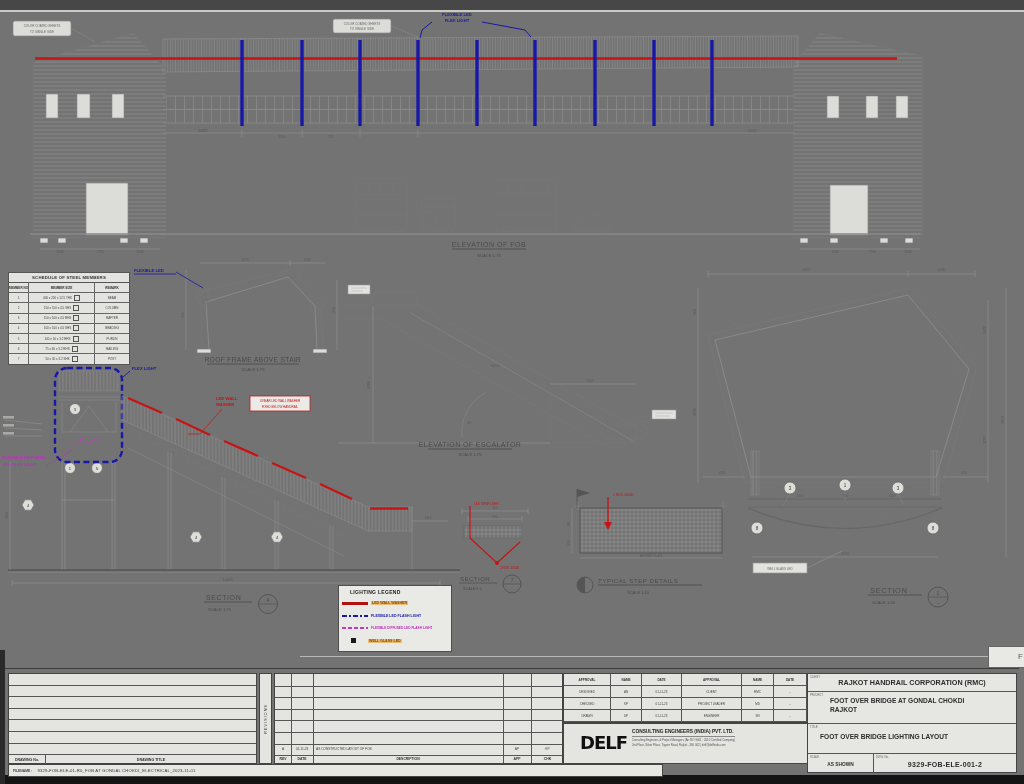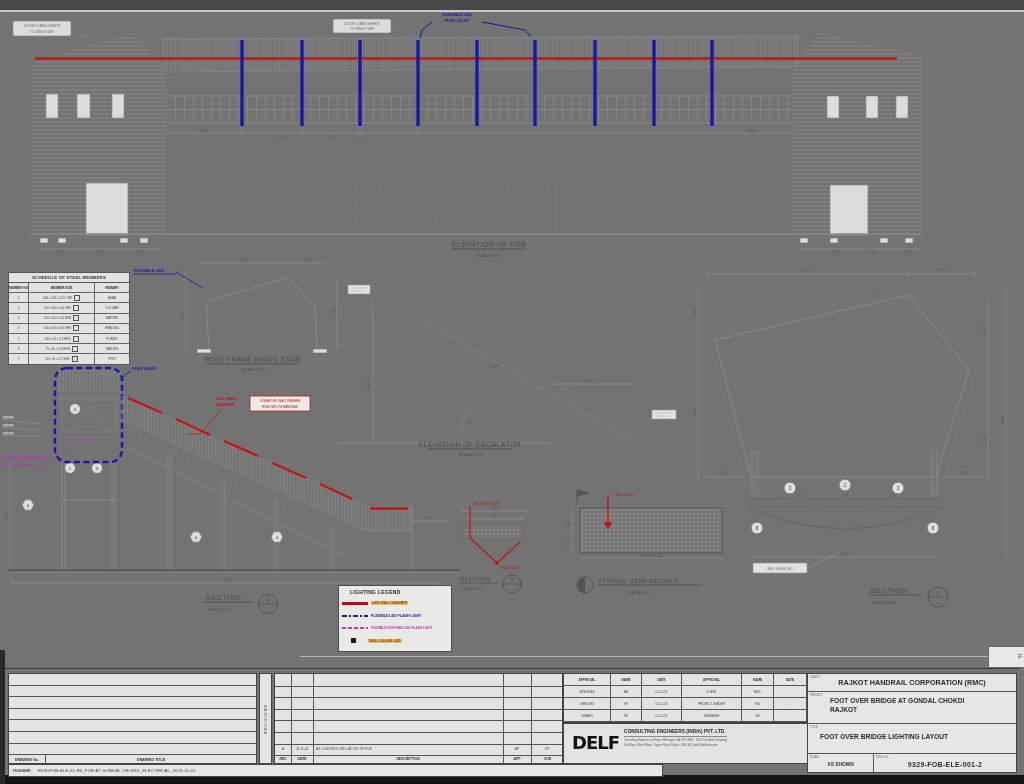--- a/index.html
+++ b/index.html
@@ -42,21 +42,21 @@
   .revs span{writing-mode:vertical-rl;transform:rotate(180deg);font-size:3.8px;color:#333;letter-spacing:1px;}
   .revt{position:absolute;left:269px;top:4px;width:289px;height:91px;border:1px solid #444;background:#e4e4e0;}
   .rv-line{position:absolute;left:0;right:0;border-top:1px solid #555;height:0;}
   .rv-v{position:absolute;top:0;bottom:0;border-left:1px solid #555;width:0;}
   .rv-cell{position:absolute;font-size:3.2px;color:#444;display:flex;align-items:center;justify-content:center;height:11.6px;overflow:hidden;white-space:nowrap;}
   .rv-h{font-weight:bold;font-size:3.4px;color:#333;}
   .appt{position:absolute;left:558px;top:4px;width:245px;height:50px;border:1px solid #444;background:#e4e4e0;
         display:grid;grid-template-columns:47px 31px 40px 60px 32px 1fr;grid-template-rows:12px 1fr 1fr 1fr;}
   .ap-c{border-right:1px solid #555;border-bottom:1px solid #555;font-size:3px;color:#444;display:flex;align-items:center;justify-content:center;overflow:hidden;white-space:nowrap;}
   .ap-h{font-weight:bold;font-size:3.1px;color:#333;}
-  .delf{position:absolute;left:558px;top:54px;width:245px;height:41px;border:1px solid #444;background:#e4e4e0;display:flex;padding:2px 8px;}
+  .delf{position:absolute;left:558px;top:54px;width:245px;height:41px;border:1px solid #444;background:#e4e4e0;display:flex;padding:2px 16px;}
   .delf-logo{font-size:18px;font-weight:900;color:#101010;letter-spacing:-1px;line-height:34px;font-family:"DejaVu Sans",sans-serif;}
   .delf-right{margin-left:5px;padding-top:3px;min-width:0;}
   .delf-name{font-size:4.8px;font-weight:bold;color:#222;white-space:nowrap;}
   .delf-tag{font-size:2.8px;color:#555;margin-top:1.5px;border-top:.5px solid #888;padding-top:1px;white-space:nowrap;overflow:hidden;}
   .delf-addr{font-size:2.8px;color:#555;margin-top:1px;white-space:nowrap;overflow:hidden;}
   .cli{position:absolute;left:802px;top:4px;width:210px;height:100px;border:1px solid #444;background:#e6e6e2;}
   .cli-lab{position:absolute;left:2px;top:1px;font-size:2.8px;color:#666;}
   .cli-r1{position:relative;height:18px;border-bottom:1px solid #555;}
   .cli-r1 .v{font-size:7.2px;font-weight:bold;color:#2c2c2c;text-align:center;line-height:18px;white-space:nowrap;}
   .cli-r2{position:relative;height:32px;border-bottom:1px solid #555;padding:4px 0 0 22px;}

